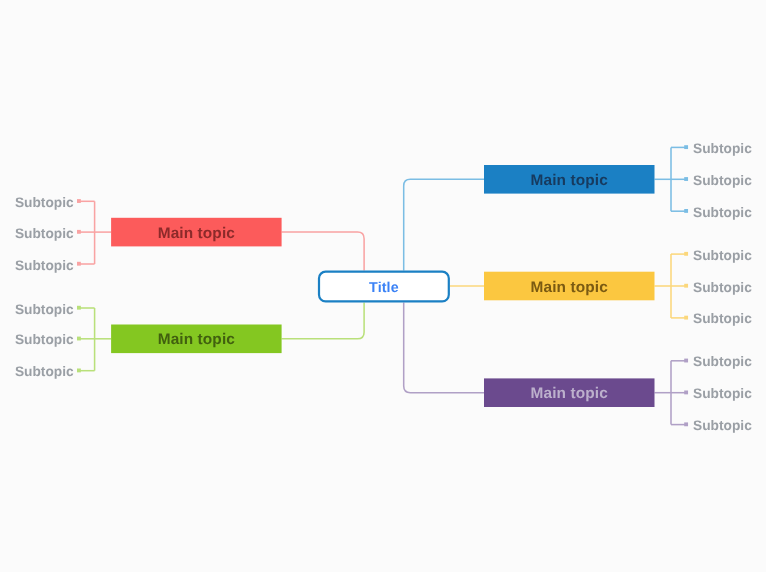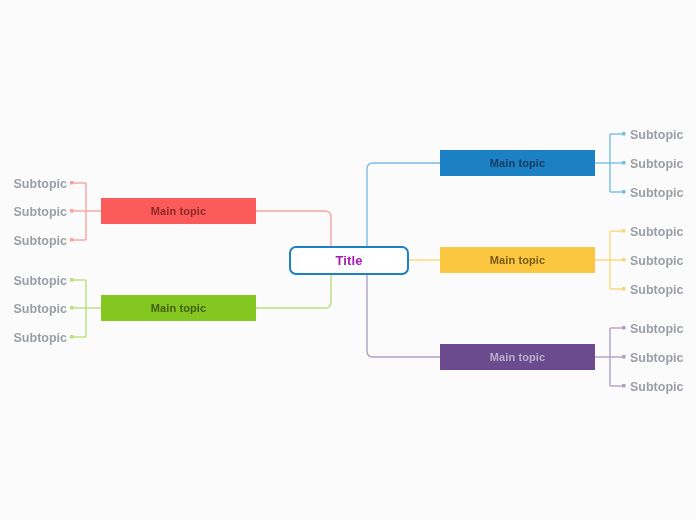--- a/index.html
+++ b/index.html
@@ -26,21 +26,21 @@
     height: 520px;
     pointer-events: none;
   }
   .node {
     position: absolute;
     box-sizing: border-box;
     display: flex;
     align-items: center;
     justify-content: center;
     font-weight: bold;
-    font-size: 11px;
+    font-size: 14px;
     letter-spacing: 0.1px;
     white-space: nowrap;
   }
   .title-node {
     left: 289px;
     top: 246px;
     width: 120px;
     height: 29px;
     background: #ffffff;
     border: 2.5px solid #1b80c4;
@@ -147,21 +147,21 @@
       <path d="M 86,308 L 72,308"></path>
       <path d="M 86,337 L 72,337"></path>
     </g>
     <g fill="#b9e07a">
       <rect x="70" y="278" width="3.5" height="3.5"></rect>
       <rect x="70" y="306" width="3.5" height="3.5"></rect>
       <rect x="70" y="335" width="3.5" height="3.5"></rect>
     </g>
   </svg>
 
-  <div class="node title-node" style="left: 289px; top: 246px; width: 120px; height: 29px; background: rgb(255, 255, 255); color: #a21caf; border-color: rgb(27, 128, 196);">Title</div>
+  <div class="node title-node" style="left: 289px; top: 246px; width: 120px; height: 29px; background: rgb(255, 255, 255); color: #3b82f6; border-color: rgb(27, 128, 196);">Title</div>
 
   <div class="node main-node" id="node-blue" style="left: 440px; top: 150px; width: 155px; height: 26px; background: rgb(27, 128, 196); color: rgb(23, 58, 94);">Main topic</div>
 
   <div class="node main-node" id="node-yellow" style="left: 440px; top: 247px; width: 155px; height: 26px; background: rgb(251, 199, 64); color: rgb(122, 90, 18);">Main topic</div>
 
   <div class="node main-node" id="node-purple" style="left: 440px; top: 344px; width: 155px; height: 26px; background: rgb(107, 74, 142); color: rgb(188, 176, 204);">Main topic</div>
 
   <div class="node main-node" id="node-red" style="left: 101px; top: 198px; width: 155px; height: 26px; background: rgb(252, 91, 91); color: rgb(140, 42, 42);">Main topic</div>
 
   <div class="node main-node" id="node-green" style="left: 101px; top: 295px; width: 155px; height: 26px; background: rgb(132, 199, 33); color: rgb(65, 96, 15);">Main topic</div>

